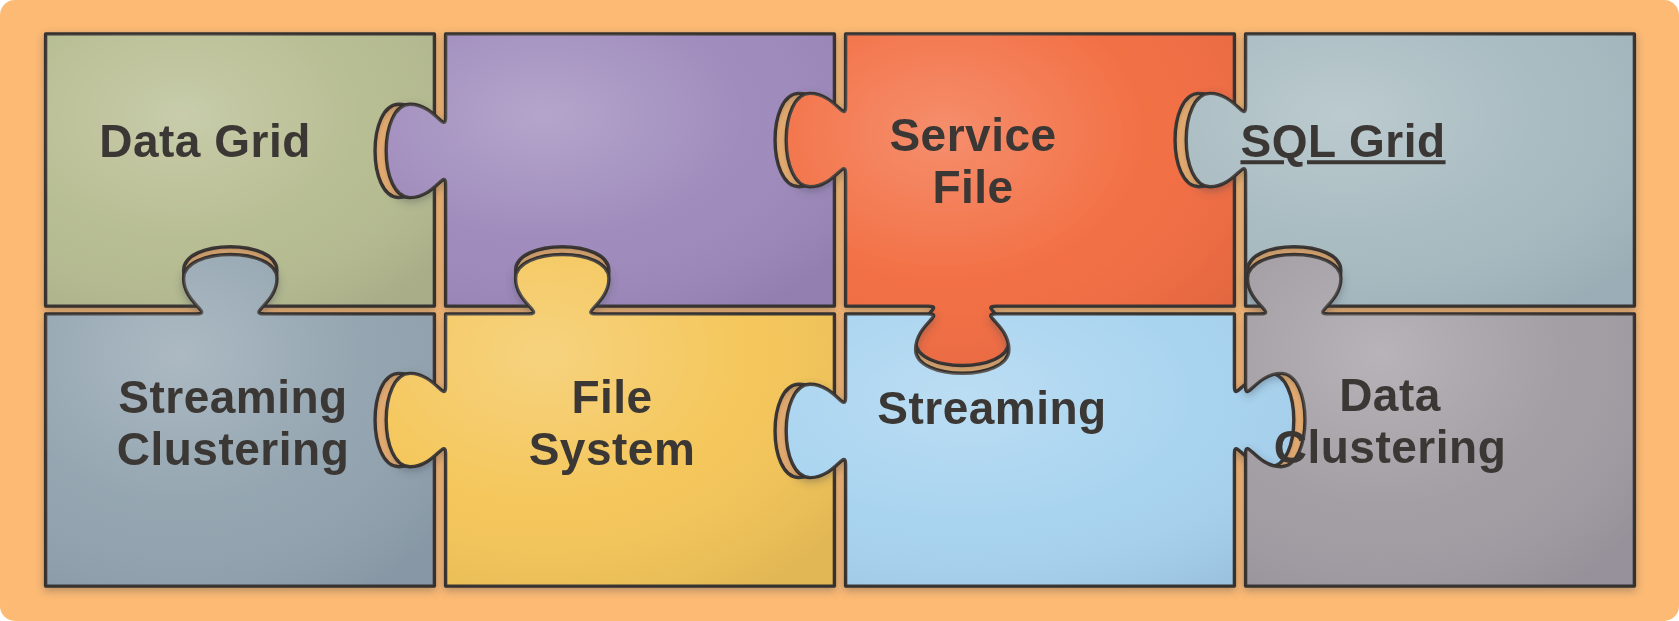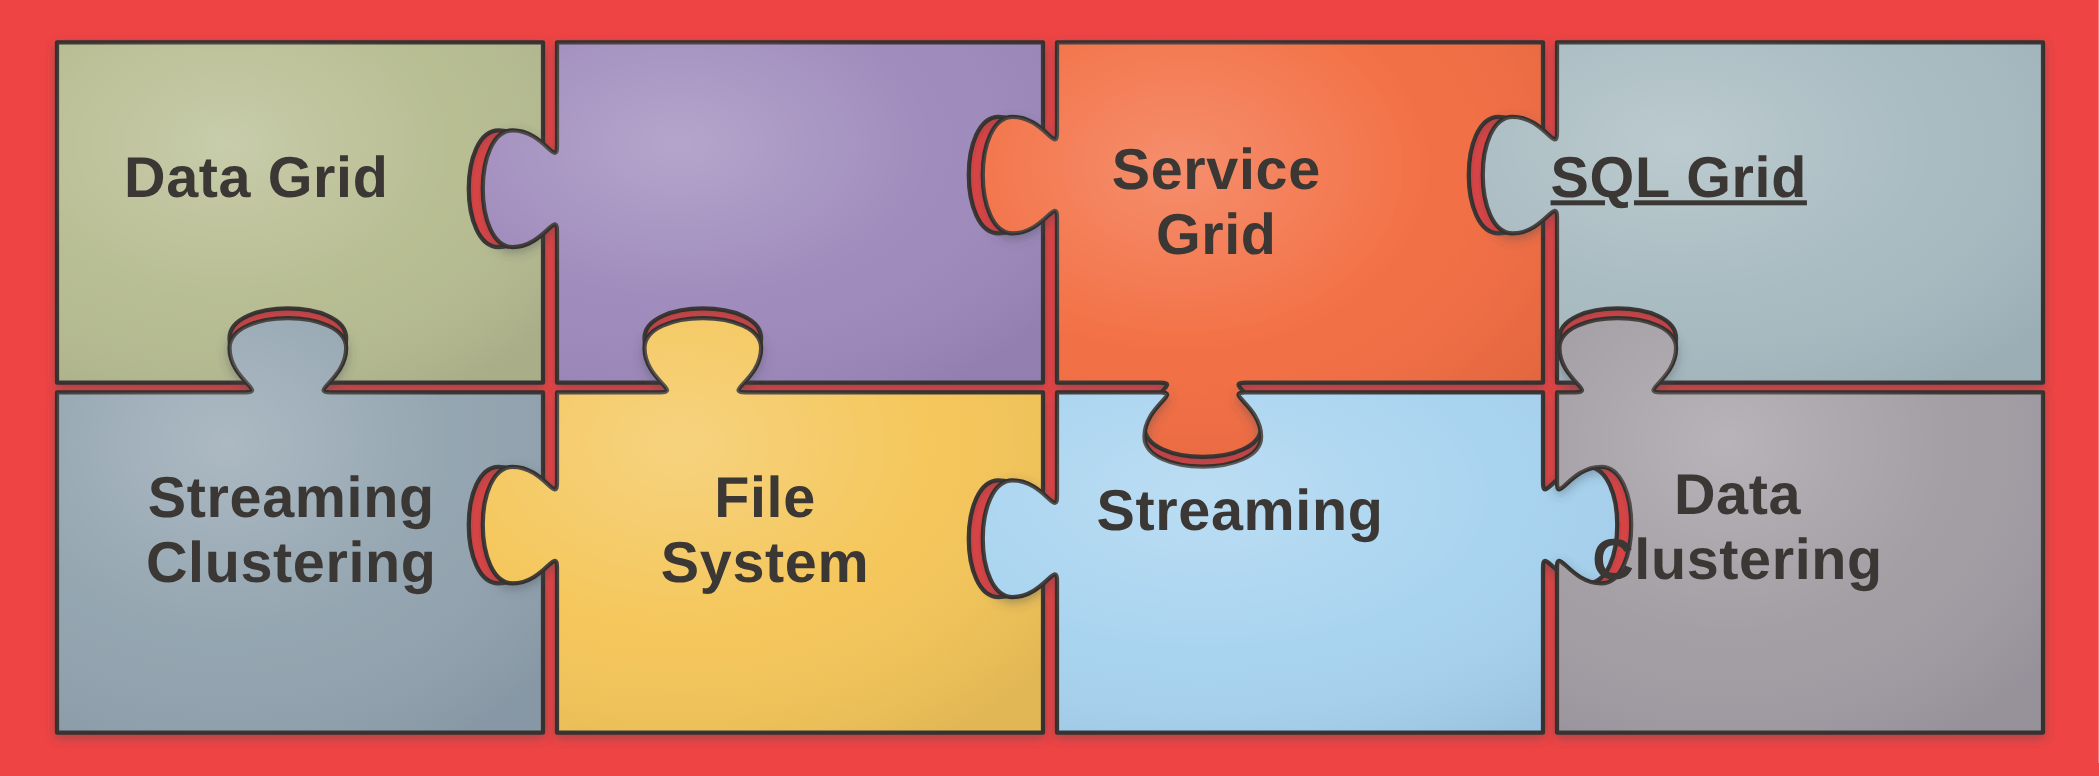--- a/index.html
+++ b/index.html
@@ -5,21 +5,22 @@
   html, body { margin: 0; padding: 0; }
   body {
     width: 1679px; height: 621px;
     background: #ffffff;
     font-family: "Liberation Sans", sans-serif;
     overflow: hidden;
   }
   #stage {
     position: relative;
     width: 1679px; height: 621px;
-    background: #ef4444;
+    background: #fdba74;
+    border-radius: 15px;
   }
   #puzzle-svg {
     position: absolute;
     left: 0; top: 0;
     width: 1679px; height: 621px;
   }
   .label {
     position: absolute;
     transform: translate(-50%, -50%);
     text-align: center;
@@ -81,21 +82,21 @@
         <g transform="translate(1440 450) scale(0.972) translate(-1440 -450)" filter="url(#sh)">
           <path d="M 1240 310 L 1255 310 C 1273 310 1242 298.7 1242 273.5 C 1242 240.7 1338 240.7 1338 273.5 C 1338 298.7 1307 310 1325 310 L 1640 310 L 1640 590 L 1240 590 L 1240 454.2 C 1240 436.2 1251.3 467.2 1276.5 467.2 C 1309.3 467.2 1309.3 371.2 1276.5 371.2 C 1251.3 371.2 1240 402.2 1240 384.2 L 1240 310 Z" fill="#a09aa1" stroke="#35302e" stroke-width="3.5" stroke-linejoin="round"></path>
           <path d="M 1240 310 L 1255 310 C 1273 310 1242 298.7 1242 273.5 C 1242 240.7 1338 240.7 1338 273.5 C 1338 298.7 1307 310 1325 310 L 1640 310 L 1640 590 L 1240 590 L 1240 454.2 C 1240 436.2 1251.3 467.2 1276.5 467.2 C 1309.3 467.2 1309.3 371.2 1276.5 371.2 C 1251.3 371.2 1240 402.2 1240 384.2 L 1240 310 Z" fill="url(#wash)"></path>
         </g>
       </g>
   </svg>
 
   <div class="label nowrap" style="left: 205px; top: 142px; width: 340px; color: rgb(59, 55, 52);">Data Grid</div>
 
 
-  <div class="label" style="left: 973px; top: 162px; width: 230px; color: rgb(59, 55, 52);">Service Grid</div>
+  <div class="label" style="left: 973px; top: 162px; width: 230px; color: rgb(59, 55, 52);">Service File</div>
 
   <div class="label nowrap" style="left: 1343px; top: 142px; width: 340px; color: rgb(59, 55, 52); text-decoration: underline;">SQL Grid</div>
 
   <div class="label" style="left: 233px; top: 424px; width: 310px; color: rgb(59, 55, 52);">Streaming Clustering</div>
 
   <div class="label" style="left: 612px; top: 424px; width: 230px; color: rgb(59, 55, 52);">File System</div>
 
   <div class="label nowrap" style="left: 992px; top: 409px; width: 420px; color: rgb(59, 55, 52);">Streaming</div>
 
   <div class="label" style="left: 1390px; top: 422px; width: 300px; color: rgb(59, 55, 52);">Data Clustering</div>

